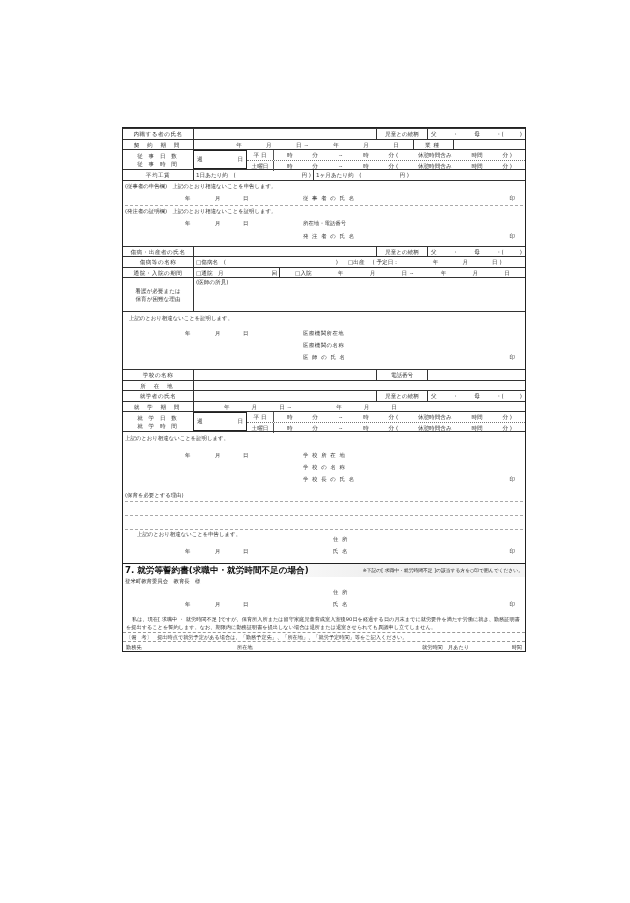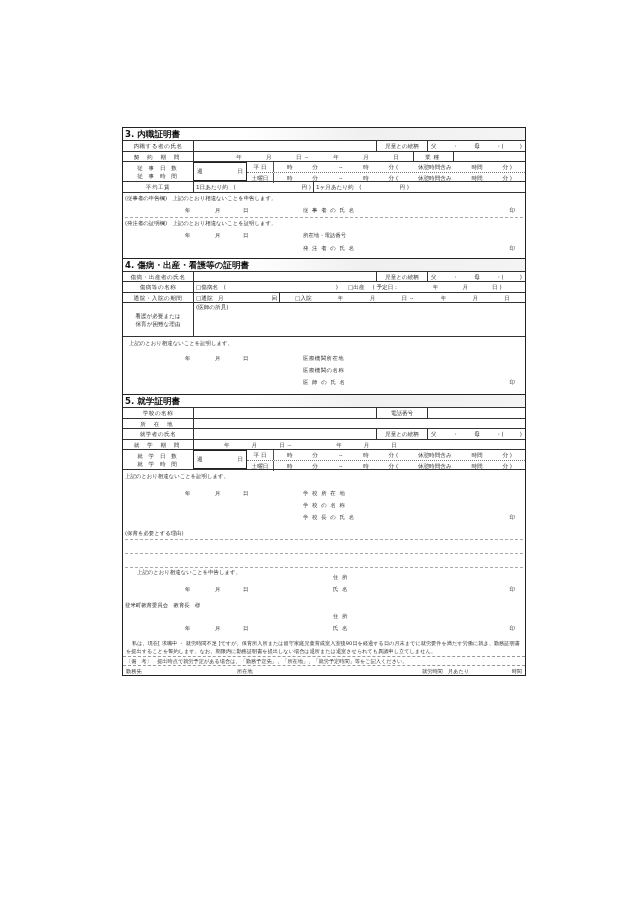--- a/index.html
+++ b/index.html
@@ -30,21 +30,20 @@
   .block { border-top:0.8px solid #333; font-size:5.4px; position:relative; box-sizing:border-box; }
   .line { position:absolute; white-space:nowrap; }
   .dotline { position:absolute; left:2px; right:2px; border-top:0.6px dashed #aaa; }
   .para { font-size:5.2px; line-height:8.4px; padding:0 3px; }
 </style>
 </head>
 <body>
 
 <div class="form">
 
-  <div class="sec-title first">3. 内職証明書</div>
   <div class="row">
     <div class="cell lbl">内職する者の氏名</div>
     <div class="cell grow"></div>
     <div class="cell rel-lbl">児童との続柄</div>
     <div class="cell rel-val">
       <span>父</span>
       <span>・</span>
       <span>母</span>
       <span>・(</span>
       <span>)</span>
@@ -122,21 +121,20 @@
     <div class="dotline" style="top:24px;"></div>
     <span class="line" style="left:2px;top:27px;">(発注者の証明欄)　上記のとおり相違ないことを証明します。</span>
     <span class="line" style="left:62px;top:39px;">年</span>
     <span class="line" style="left:92px;top:39px;">月</span>
     <span class="line" style="left:120px;top:39px;">日</span>
     <span class="line" style="left:180px;top:39px;">所在地・電話番号</span>
     <span class="line" style="left:180px;top:52px;letter-spacing:1px;">発 注 者 の 氏 名</span>
     <span class="line" style="right:10px;top:52px;">印</span>
   </div>
 
-  <div class="sec-title">4. 傷病・出産・看護等の証明書</div>
   <div class="row">
     <div class="cell lbl">傷病・出産者の氏名</div>
     <div class="cell grow"></div>
     <div class="cell rel-lbl">児童との続柄</div>
     <div class="cell rel-val">
       <span>父</span>
       <span>・</span>
       <span>母</span>
       <span>・(</span>
       <span>)</span>
@@ -183,21 +181,20 @@
     <span class="line" style="left:6px;top:3px;">上記のとおり相違ないことを証明します。</span>
     <span class="line" style="left:62px;top:18px;">年</span>
     <span class="line" style="left:92px;top:18px;">月</span>
     <span class="line" style="left:120px;top:18px;">日</span>
     <span class="line" style="left:180px;top:18px;letter-spacing:0.5px;">医療機関所在地</span>
     <span class="line" style="left:180px;top:30px;letter-spacing:0.5px;">医療機関の名称</span>
     <span class="line" style="left:180px;top:42px;letter-spacing:1px;">医 師 の 氏 名</span>
     <span class="line" style="right:10px;top:42px;">印</span>
   </div>
 
-  <div class="sec-title">5. 就学証明書</div>
   <div class="row">
     <div class="cell lbl">学校の名称</div>
     <div class="cell grow"></div>
     <div class="cell rel-lbl">電話番号</div>
     <div class="cell" style="width:98px;"></div>
   </div>
   <div class="row">
     <div class="cell lbl spaced">所 在 地</div>
     <div class="cell grow"></div>
   </div>
@@ -280,20 +277,24 @@
     <div class="dotline" style="top:38px;"></div>
     <span class="line" style="left:14px;top:40px;">上記のとおり相違ないことを申告します。</span>
     <span class="line" style="left:210px;top:45px;letter-spacing:1px;">住 所</span>
     <span class="line" style="left:62px;top:57px;">年</span>
     <span class="line" style="left:92px;top:57px;">月</span>
     <span class="line" style="left:120px;top:57px;">日</span>
     <span class="line" style="left:210px;top:57px;letter-spacing:1px;">氏 名</span>
     <span class="line" style="right:10px;top:57px;">印</span>
   </div>
 
+  <div class="sec-title" style="height:13px;line-height:13px;">
+    <span>7. 就労等誓約書(求職中・就労時間不足の場合)</span>
+    <span class="note">※下記の[ 求職中・就労時間不足 ]の該当する方を○印で囲んでください。</span>
+  </div>
   <div class="block" style="height:36px;border-top:none;">
     <span class="line" style="left:2px;top:1px;">登米町教育委員会　教育長　様</span>
     <span class="line" style="left:210px;top:12px;letter-spacing:1px;">住 所</span>
     <span class="line" style="left:62px;top:24px;">年</span>
     <span class="line" style="left:92px;top:24px;">月</span>
     <span class="line" style="left:120px;top:24px;">日</span>
     <span class="line" style="left:210px;top:24px;letter-spacing:1px;">氏 名</span>
     <span class="line" style="right:10px;top:24px;">印</span>
   </div>
   <div class="para" style="padding-top:2px;text-indent:6px;">私は、現在[ 求職中 ・ 就労時間不足 ]ですが、保育所入所または留守家庭児童育成室入室後90日を経過する日の月末までに就労要件を満たす労働に就き、勤務証明書を提出することを誓約します。なお、期限内に勤務証明書を提出しない場合は退所または退室させられても異議申し立てしません。</div>

